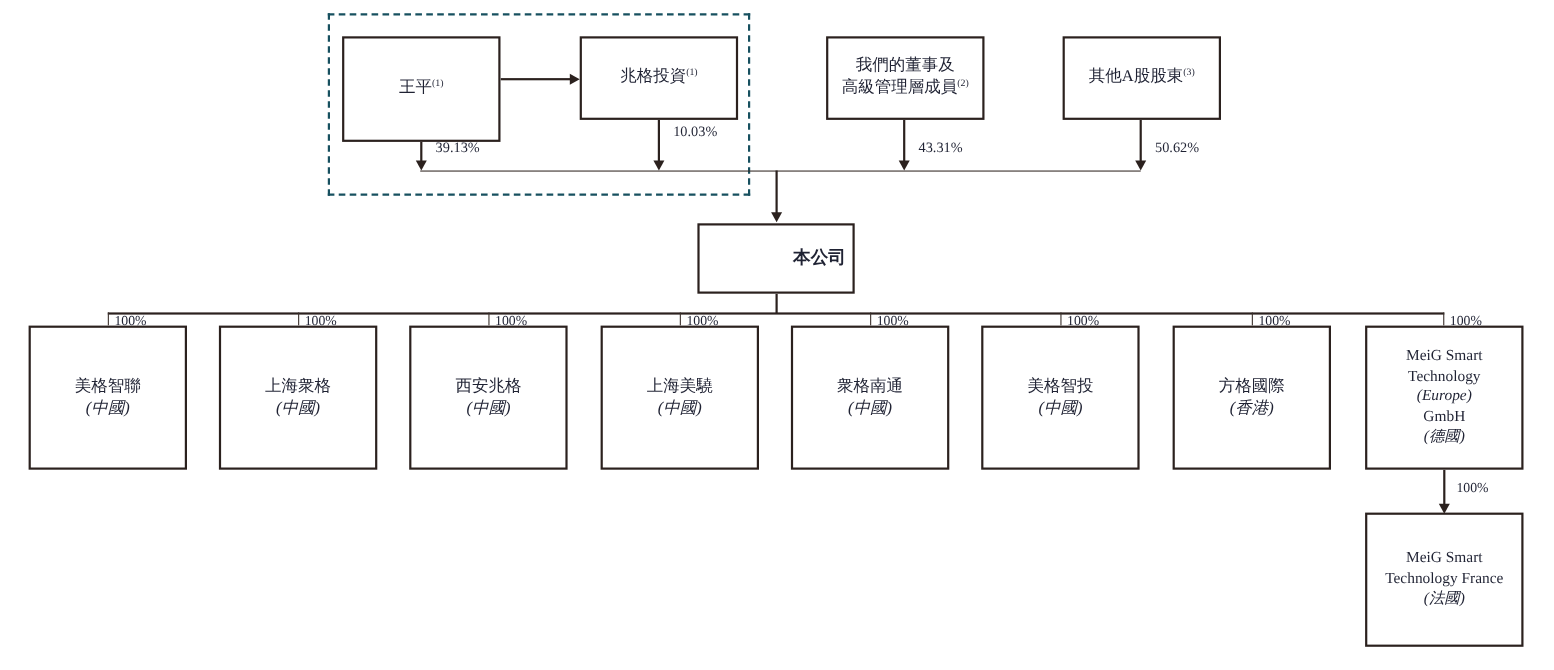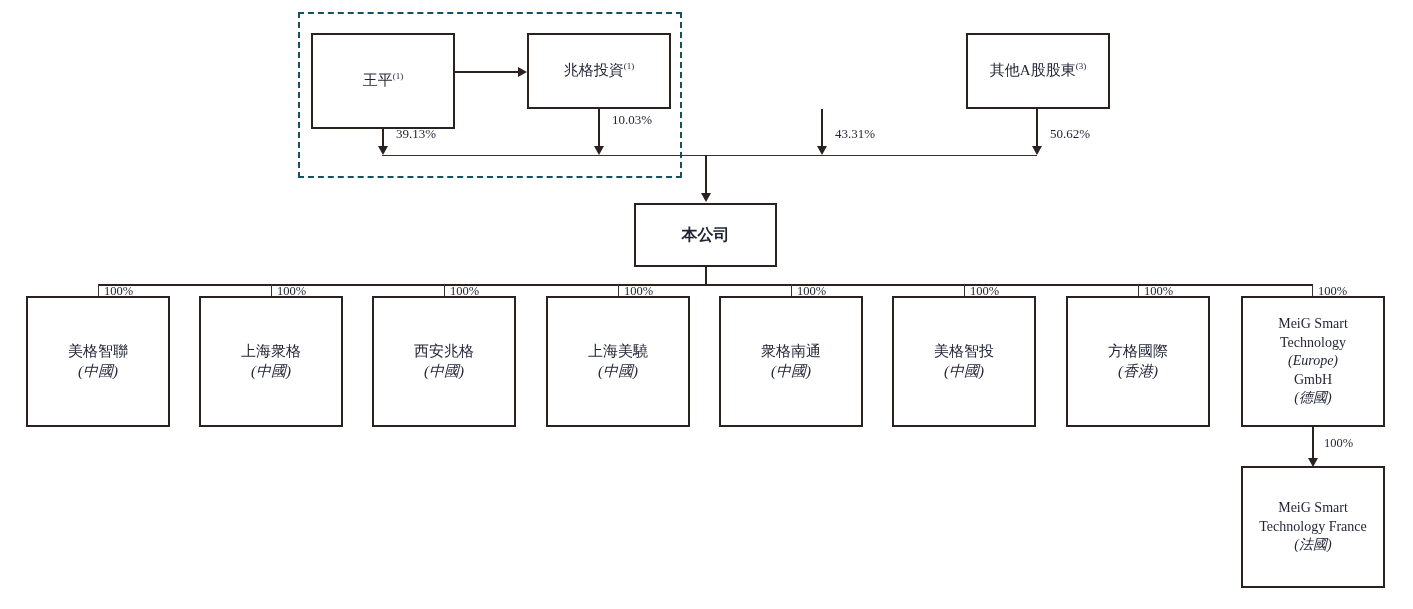--- a/index.html
+++ b/index.html
@@ -20,21 +20,21 @@
     display:flex;
     align-items:center;
     justify-content:center;
     text-align:center;
     line-height:1.32;
     font-size:15px;
     color:#1f2233;
     z-index:3;
   }
   .box .inner{padding:0 6px;width:100%;}
-  .box.bold{font-weight:bold;font-size:16px;}
+  .box.bold{font-weight:bold;font-size:16px;text-align:right;}
   .cn{display:block;}
   .loc{display:block;font-style:italic;}
   .en{display:block;}
   .en.it{font-style:italic;}
   sup{font-size:9px;vertical-align:super;line-height:0;}
 
   
   .vline{position:absolute;width:2px;background:#2b211e;z-index:2;}
   .hline{position:absolute;height:2px;background:#2b211e;z-index:2;}
   .hline.thin{height:1px;background:#3b302c;}
@@ -89,20 +89,26 @@
       <span class="cn"><span>王平</span><sup>(1)</sup></span>
     </div>
   </div>
 
   <div class="box" style="left:527px;top:33px;width:144px;height:76px;">
     <div class="inner">
       <span class="cn"><span>兆格投資</span><sup>(1)</sup></span>
     </div>
   </div>
 
+  <div class="box" style="left:751px;top:33px;width:144px;height:76px;">
+    <div class="inner">
+      <span class="cn">我們的董事及</span>
+      <span class="cn"><span>高級管理層成員</span><sup>(2)</sup></span>
+    </div>
+  </div>
 
   <div class="box" style="left:966px;top:33px;width:144px;height:76px;">
     <div class="inner">
       <span class="cn"><span>其他A股股東</span><sup>(3)</sup></span>
     </div>
   </div>
 
   <div class="hline" style="left:455px;top:71px;width:64px;"></div>
   <div class="arrow-r" style="left:518px;top:67px;"></div>
 

